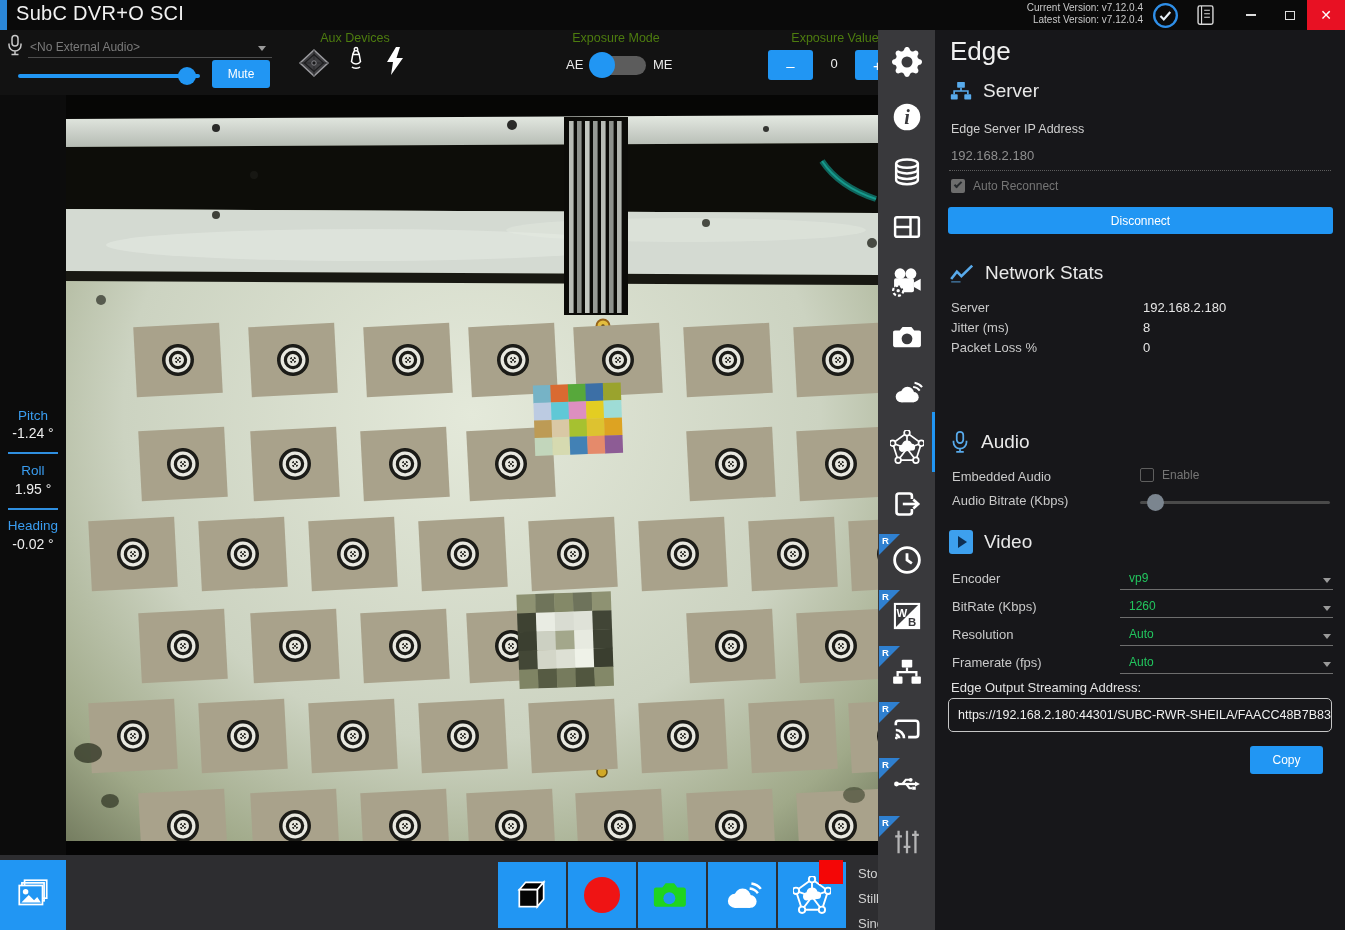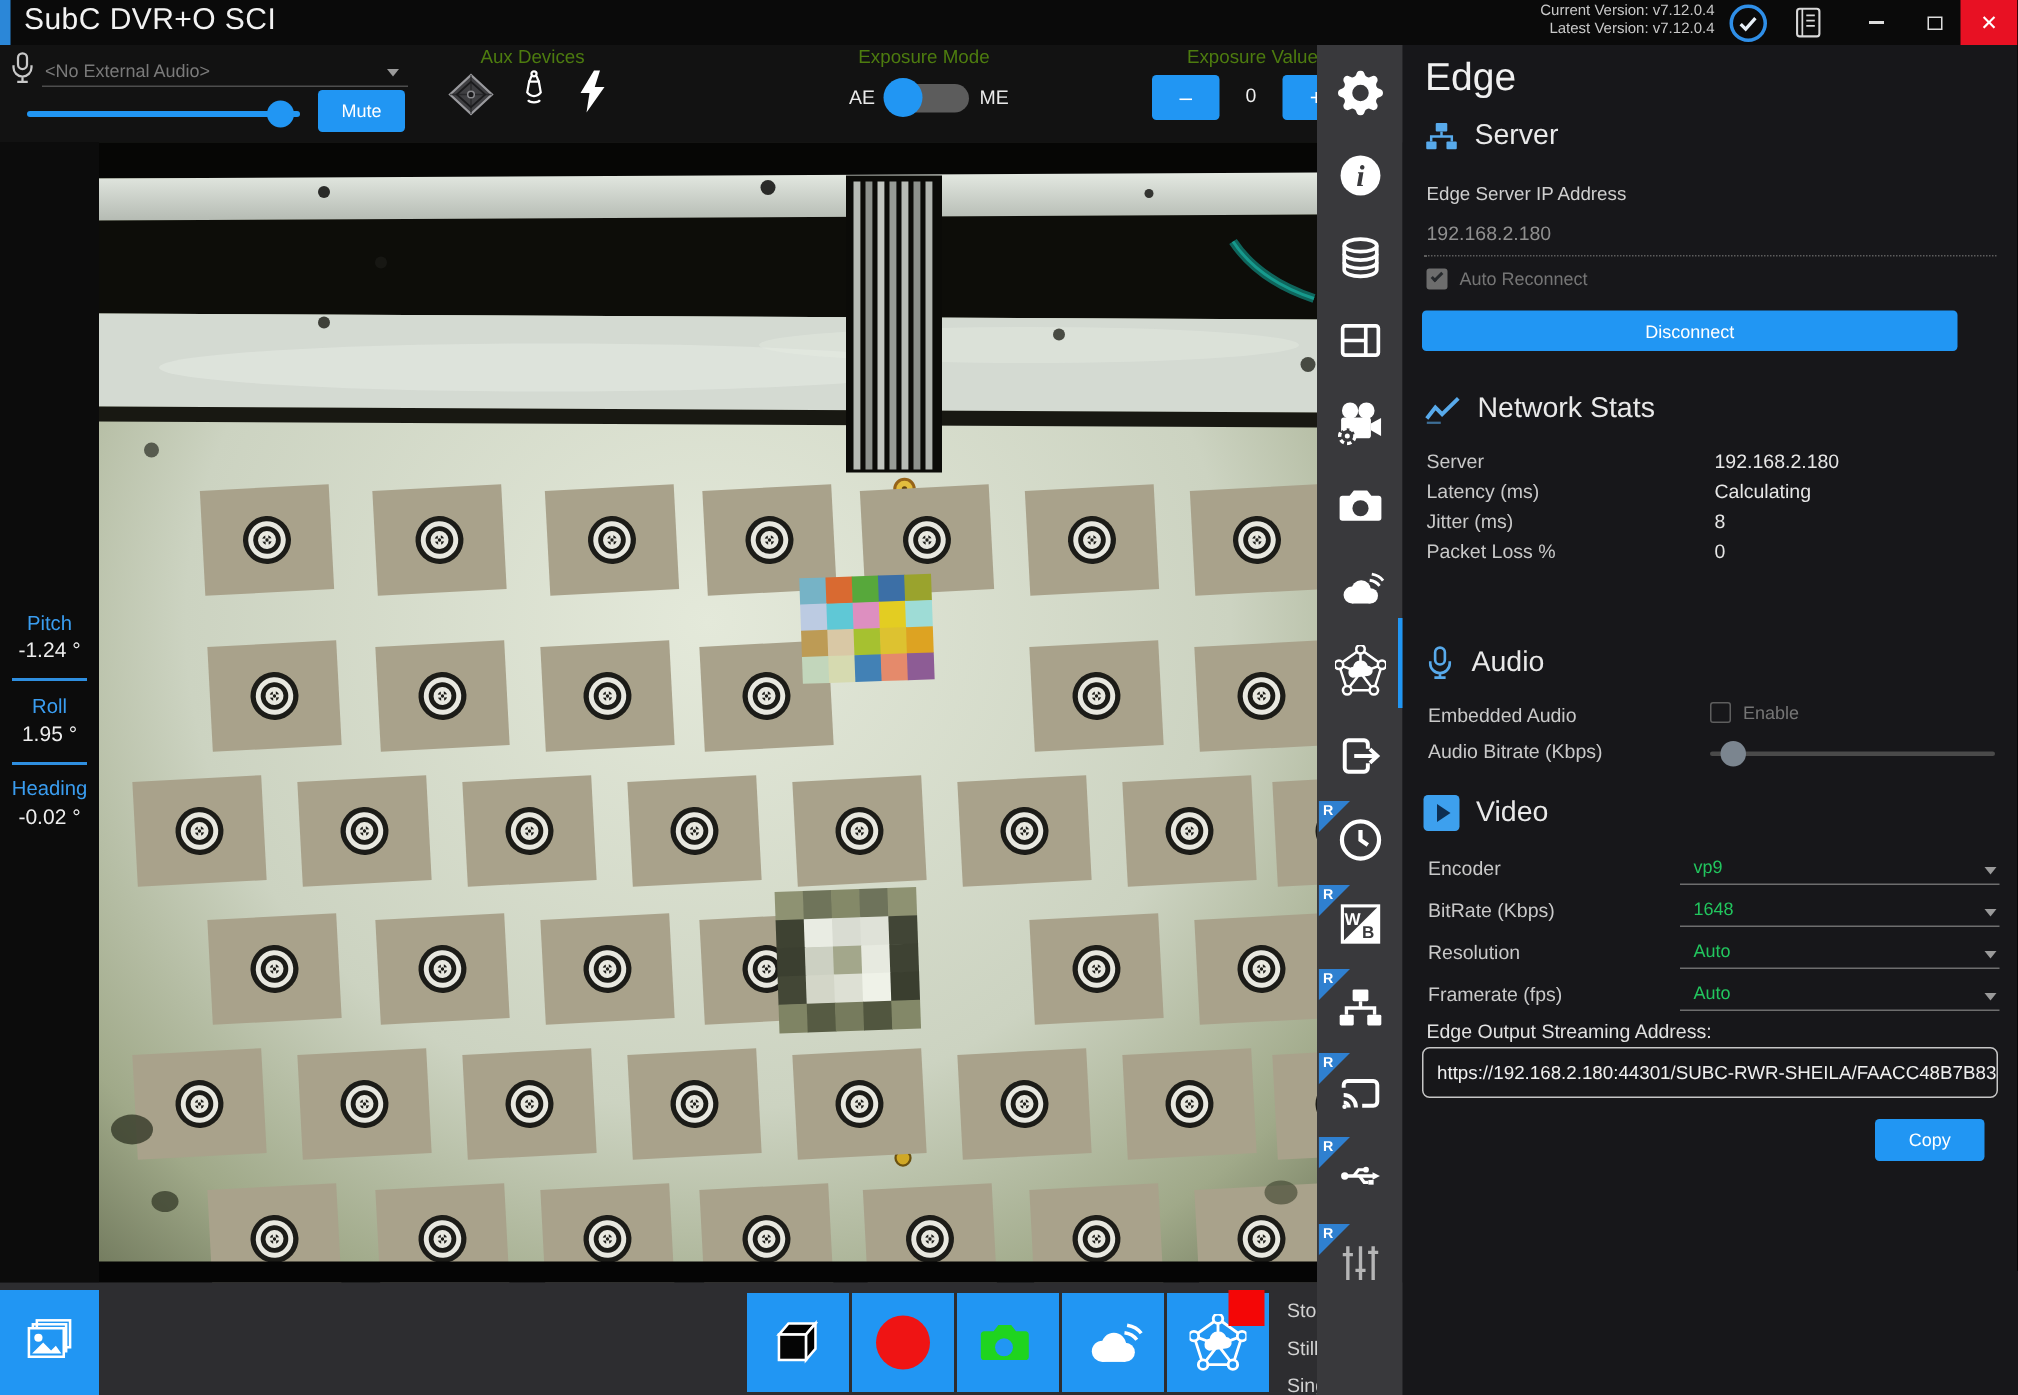--- a/index.html
+++ b/index.html
@@ -985,37 +985,33 @@
   </div>
   <div class="p-label" style="left:16px;top:92px">Edge Server IP Address</div>
   <div class="p-label p-dim" style="left:16px;top:118px;font-size:13px">192.168.2.180</div>
   <div class="dotted" style="top:140px"></div>
   <div style="position:absolute;left:16px;top:149px;display:flex;align-items:flex-start;gap:8px">
     <div class="cb cb-checked">
         <i></i>
       </div>
     <span style="font-size:12px;color:#757575">Auto Reconnect</span>
   </div>
-  <div class="btn" style="position:absolute;left:13px;top:177px;width:357px;height:27px">Disconnect</div>
+  <div class="btn" style="position:absolute;left:13px;top:177px;width:385px;height:27px">Disconnect</div>
 
   <div class="sec-head" style="left:15px;top:232px">
     <svg width="24" height="20" viewBox="0 0 16 13">
         <path d="M0.8 10.5 L4.6 5.6 L7.6 8.6 L14.8 1.6" stroke="#58aaeb" stroke-width="1.7" fill="none"></path>
         <path d="M0.8 12.4 H7" stroke="#58aaeb" stroke-width="1" opacity=".6"></path>
       </svg>
     <span>Network Stats</span>
   </div>
   <div style="position:absolute;left:16px;top:270px;width:380px">
     <div class="stat-row">
         <span class="stat-label">Server</span>
         <span class="stat-value">192.168.2.180</span>
-      </div>
-    <div class="stat-row">
-        <span class="stat-label">Latency (ms)</span>
-        <span class="stat-value">Calculating</span>
       </div>
     <div class="stat-row">
         <span class="stat-label">Jitter (ms)</span>
         <span class="stat-value">8</span>
       </div>
     <div class="stat-row">
         <span class="stat-label">Packet Loss %</span>
         <span class="stat-value">0</span>
       </div>
   </div>
@@ -1044,21 +1040,21 @@
       </div>
     <span>Video</span>
   </div>
 
   <div class="field-label" style="top:541px">Encoder</div>
   <div class="field-value" style="top:541px">vp9</div>
   <div class="field-line" style="top:559px"></div>
   <div class="chev field-chev" style="top:548px"></div>
 
   <div class="field-label" style="top:569px">BitRate (Kbps)</div>
-  <div class="field-value" style="top:569px">1648</div>
+  <div class="field-value" style="top:569px">1260</div>
   <div class="field-line" style="top:587px"></div>
   <div class="chev field-chev" style="top:576px"></div>
 
   <div class="field-label" style="top:597px">Resolution</div>
   <div class="field-value" style="top:597px">Auto</div>
   <div class="field-line" style="top:615px"></div>
   <div class="chev field-chev" style="top:604px"></div>
 
   <div class="field-label" style="top:625px">Framerate (fps)</div>
   <div class="field-value" style="top:625px">Auto</div>

